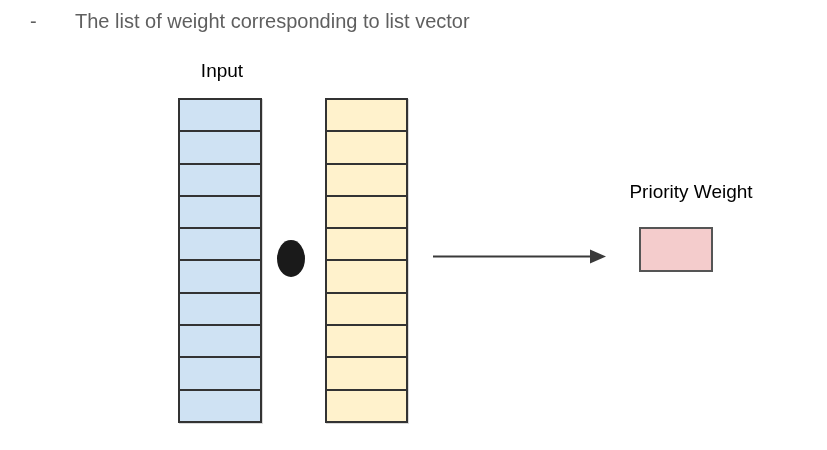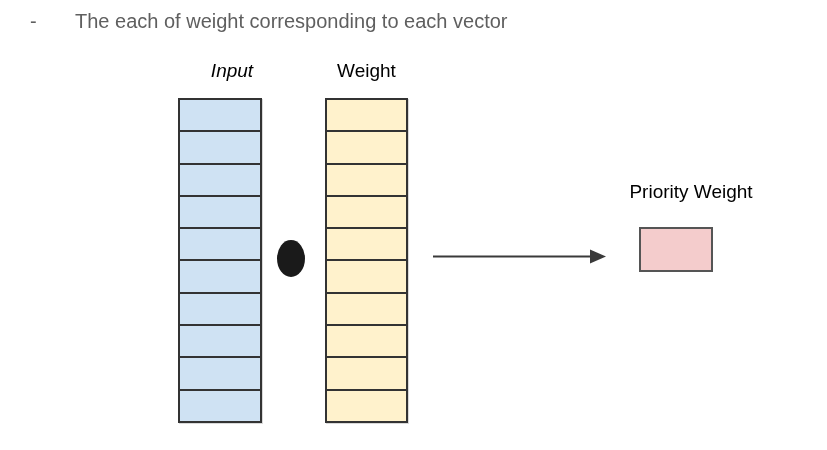--- a/index.html
+++ b/index.html
@@ -33,21 +33,21 @@
   }
 
   
   .col-label {
     position: absolute;
     font-size: 19px;
     color: var(--label-text, #000);
     text-align: center;
     white-space: nowrap;
   }
-  .input-label  { left: 190px; top: 60px; width: 84px; font-style: italic; }
+  .input-label  { left: 180px; top: 60px; width: 84px; }
   .weight-label { left: 325px; top: 60px; width: 83px; }
   .priority-label { left: 591px; top: 181px; width: 200px; }
 
   
   .vector {
     position: absolute;
     top: 98px;
     height: 325px;
     box-sizing: border-box;
     border: 2px solid var(--border, #333);
@@ -91,25 +91,24 @@
     background: var(--priority-fill, #f4cccc);
     border: 2px solid var(--border-soft, #555);
   }
 </style>
 </head>
 <body>
 
 <div class="canvas">
 
   <span class="title-bullet">-</span>
-  <span class="title-text">The each of weight corresponding to each vector</span>
+  <span class="title-text">The list of weight corresponding to list vector</span>
 
   <div class="col-label input-label">Input</div>
 
-  <div class="col-label weight-label">Weight</div>
 
   <div class="vector input-vector">
       <div class="cell"></div>
       <div class="cell"></div>
       <div class="cell"></div>
       <div class="cell"></div>
       <div class="cell"></div>
       <div class="cell"></div>
       <div class="cell"></div>
       <div class="cell"></div>

